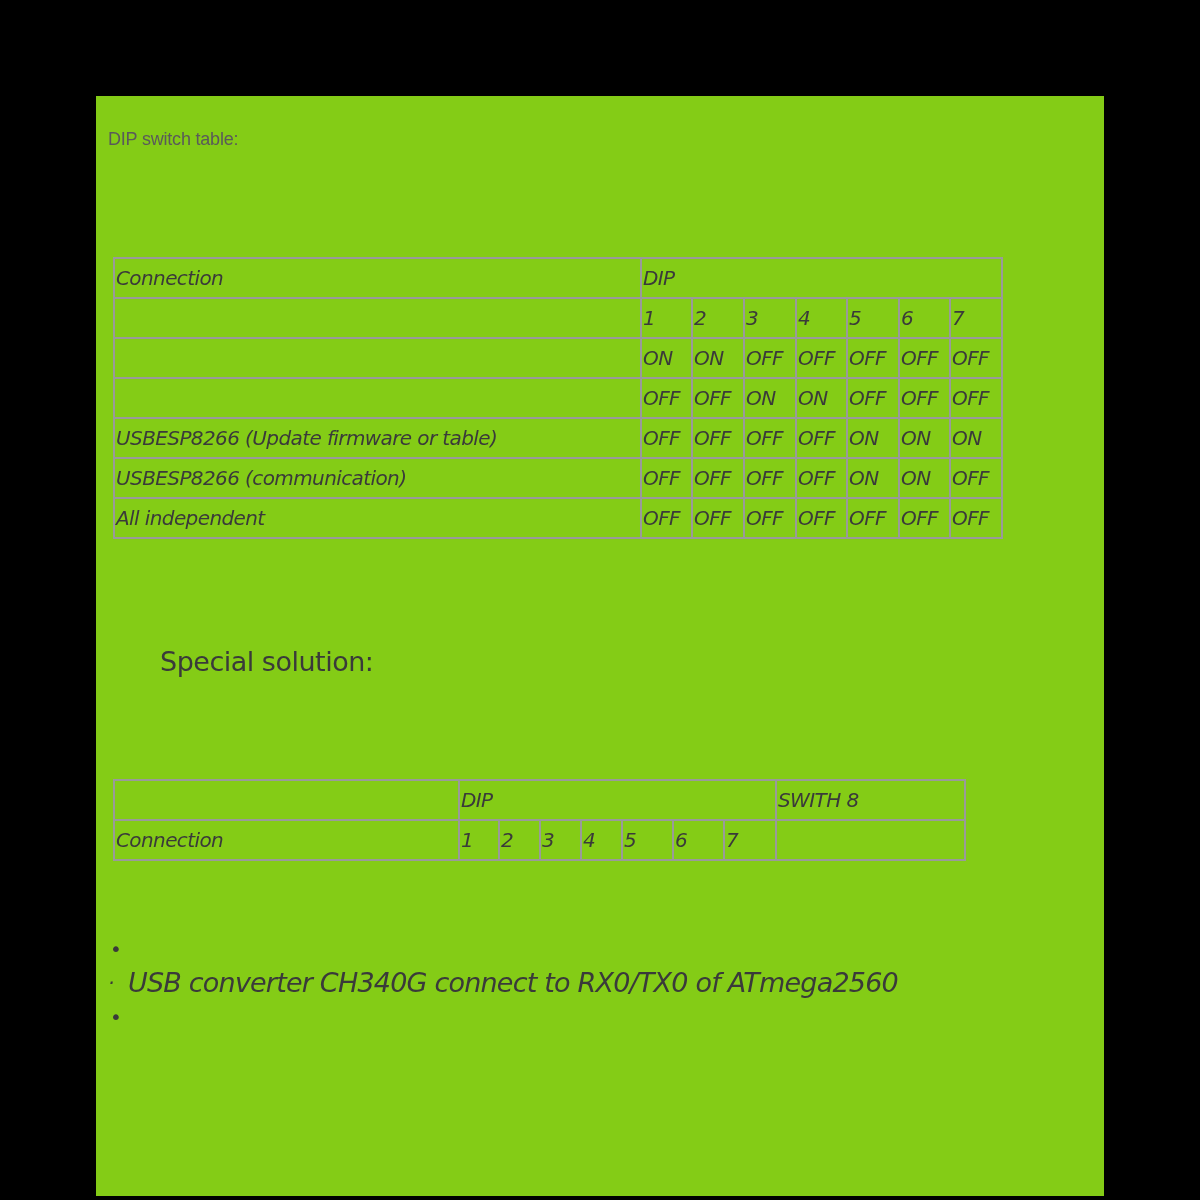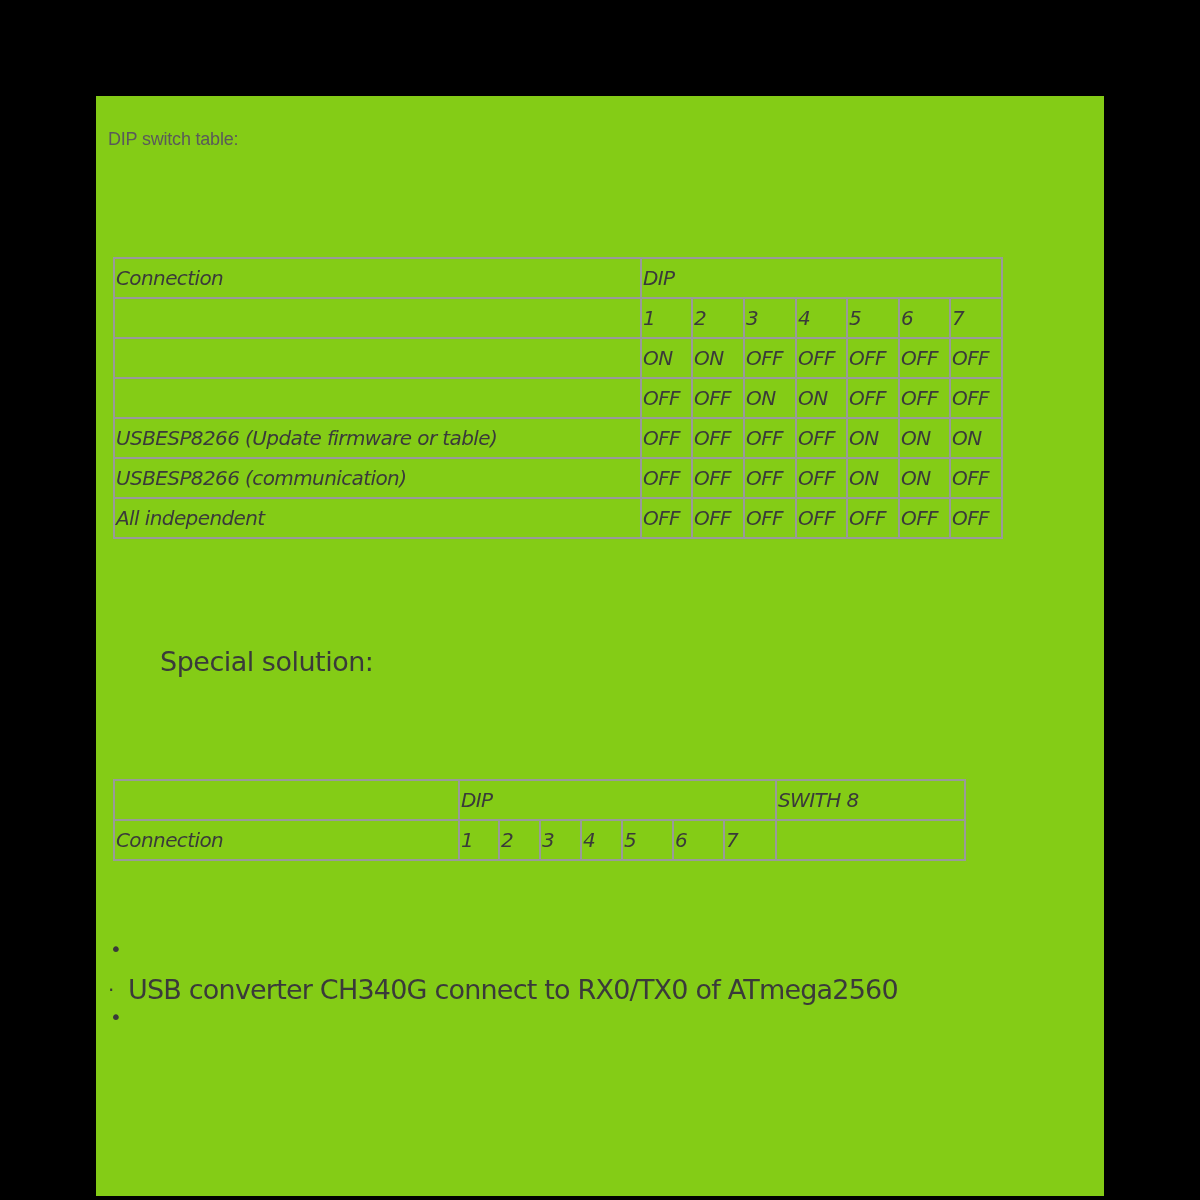--- a/index.html
+++ b/index.html
@@ -84,21 +84,22 @@
       letter-spacing: -0.8px;
     }
     .bullets .dot-line {
       height: 30px;
       line-height: 30px;
       font-size: 20px;
       padding-left: 2px;
     }
     .bullets .text-line {
       height: 38px;
-      line-height: 52px;
+      line-height: 38px;
+      font-style: italic;
     }
     .bullets .mid-dot {
       display: inline-block;
       width: 20px;
       font-size: 20px;
       vertical-align: top;
     }
   </style>
 </head>
 <body>

